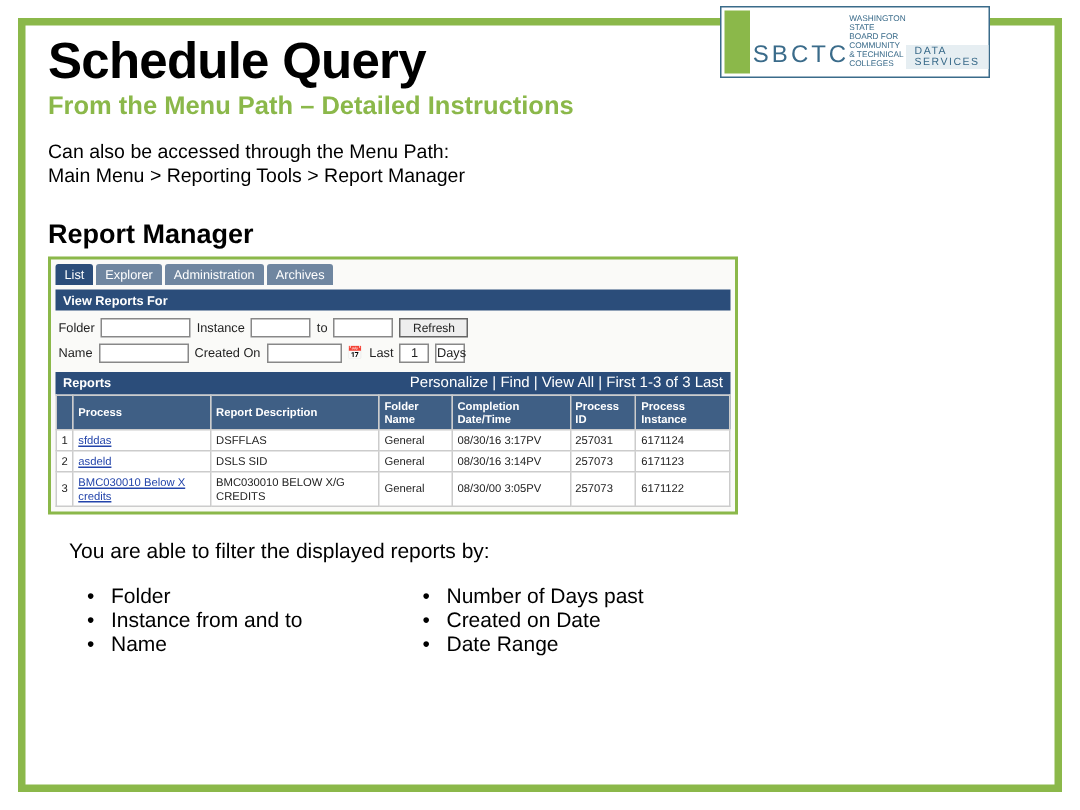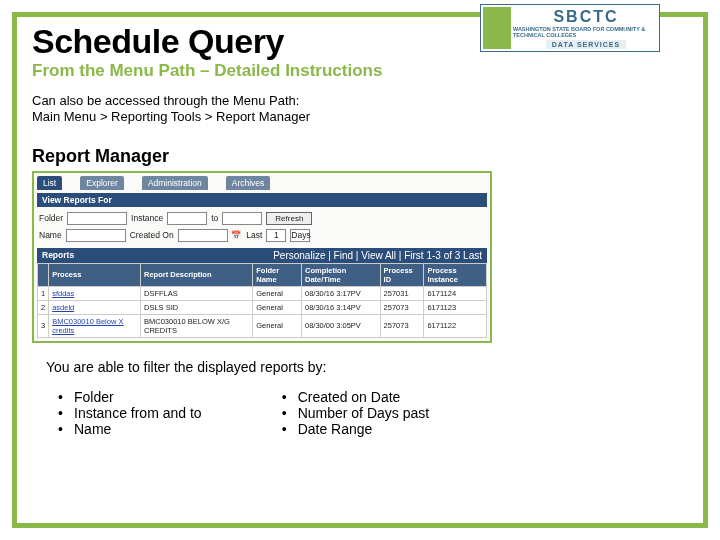--- a/index.html
+++ b/index.html
@@ -25,24 +25,24 @@
     z-index: 5;
     font-size: 7px;
   }
   .header-logo .flag {
     width: 28px; height: 42px;
     background: #8bb84a;
     margin: 2px;
   }
   .header-logo .right {
     flex: 1;
-    display: flex; flex-direction: column;
-    align-items: center;
+    display: flex; flex-direction: row;
+    align-items: flex-end;
     color: #3a6b8a;
-    font-weight: bold;
+    font-weight: normal;
   }
   .header-logo .sbctc { font-size: 16px; letter-spacing: 2px; }
   .header-logo .tag1 { font-size: 5.5px; }
   .header-logo .ds {
     margin-top: 2px;
     background: #e6eef2;
     padding: 1px 6px;
     font-size: 7px;
     letter-spacing: 1px;
   }
@@ -74,21 +74,21 @@
     margin-top: 4px;
     border: 2px solid #8bb84a;
     width: 460px;
     font-family: Arial, sans-serif;
     font-size: 8.5px;
     color: #222;
     background: #fafaf8;
   }
   .tabs-row {
     display: flex;
-    gap: 18px;
+    gap: 2px;
     padding: 3px 3px 0 3px;
   }
   .tab {
     background: #2b4d7a;
     color: #fff;
     padding: 2px 6px;
     border-radius: 2px 2px 0 0;
   }
   .tab.inactive { background: #6f86a0; }
   .bar-title {
@@ -264,18 +264,18 @@
 
   <div class="filter-statement">You are able to filter the displayed reports by:</div>
 
   <div class="two-col">
     <ul>
       <li>Folder</li>
       <li>Instance from and to</li>
       <li>Name</li>
     </ul>
     <ul>
+      <li>Number of Days past</li>
       <li>Created on Date</li>
-      <li>Number of Days past</li>
       <li>Date Range</li>
     </ul>
   </div>
 </div>
 
 </body></html>

